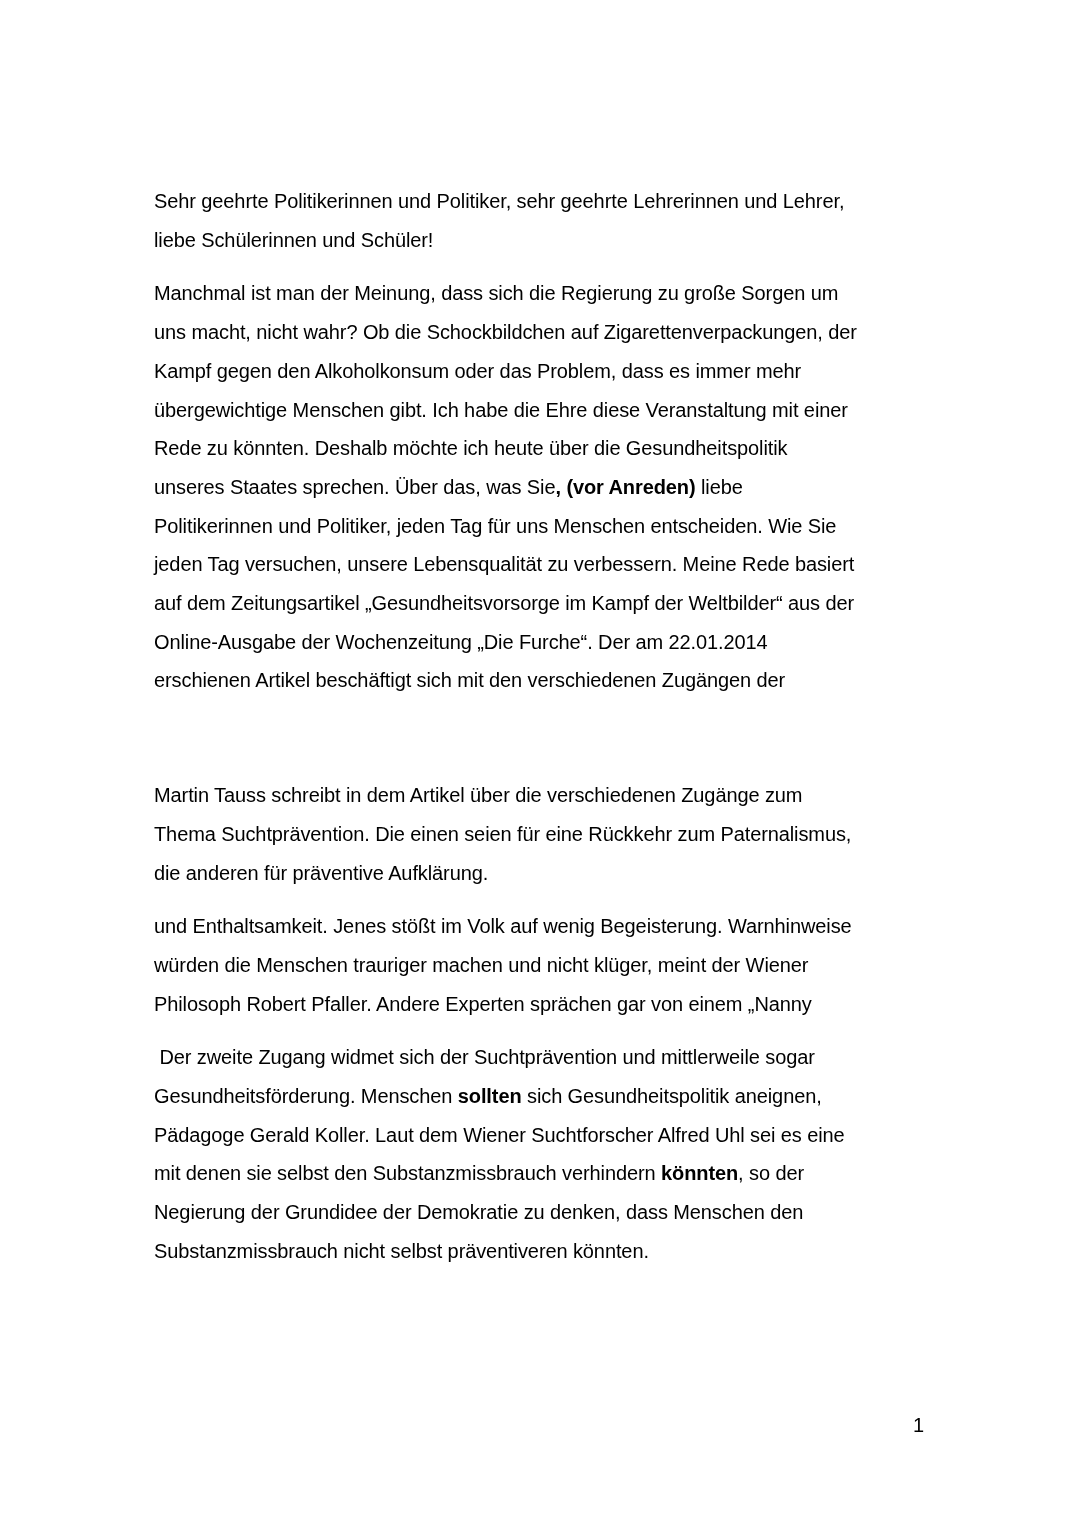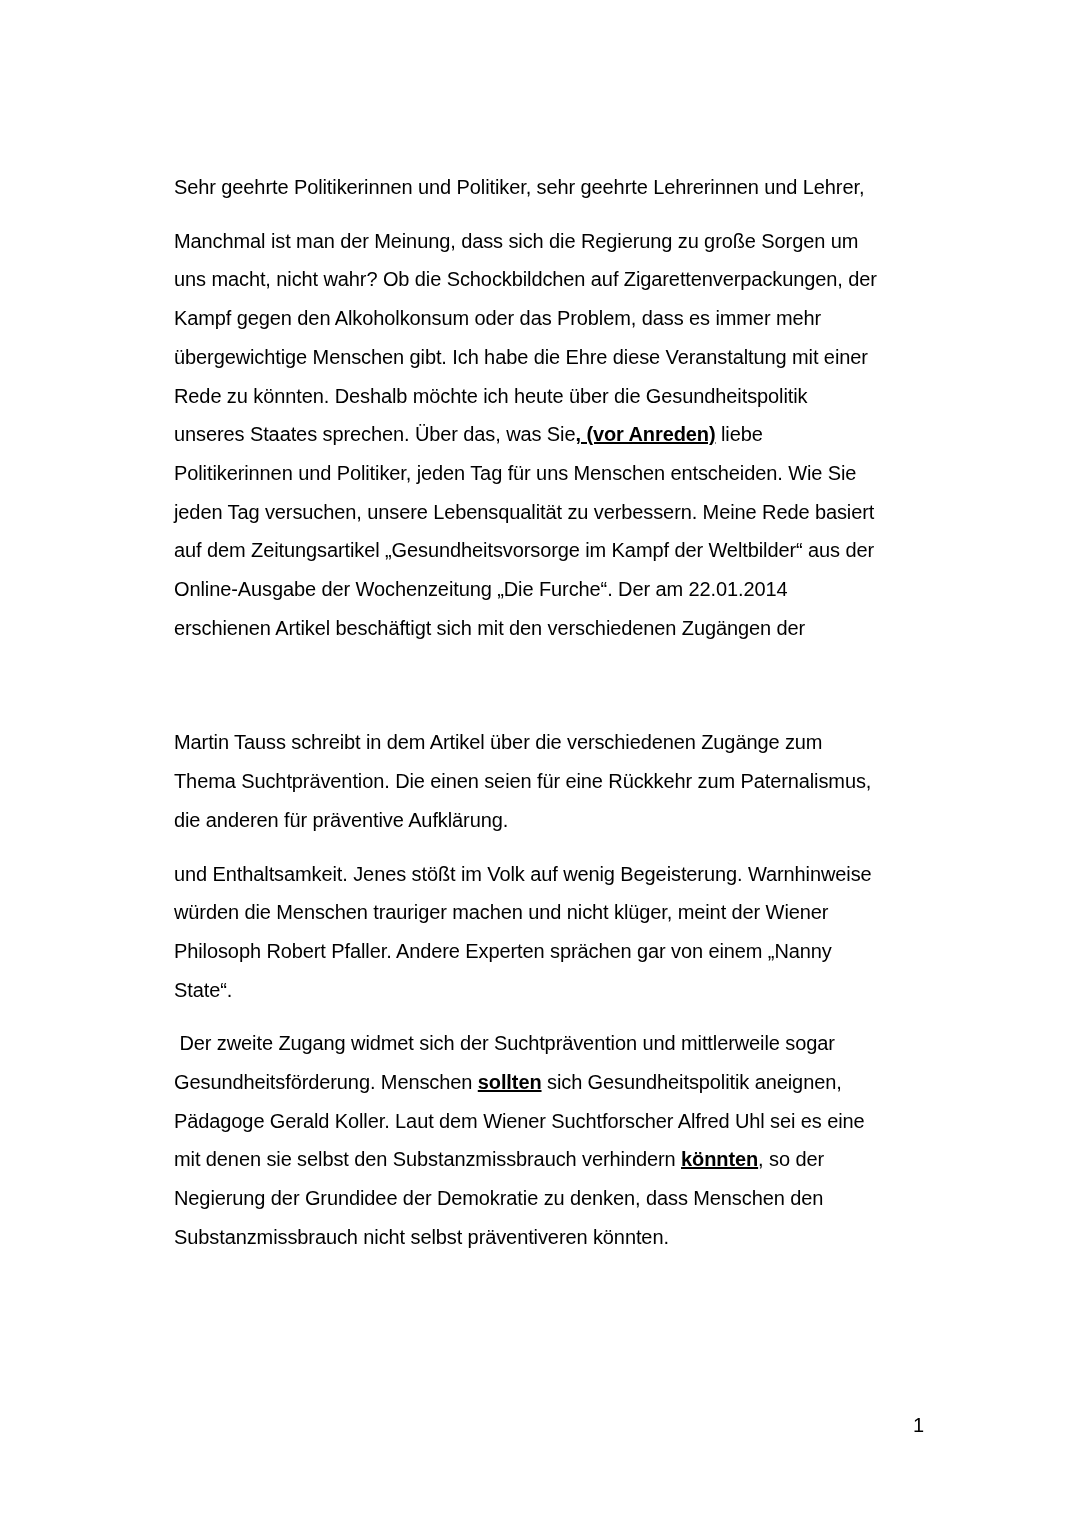--- a/index.html
+++ b/index.html
@@ -12,56 +12,55 @@
     width: 1080px;
     height: 1527px;
     background: #ffffff;
     overflow: hidden;
     font-family: "Liberation Sans", sans-serif;
     color: #000000;
   }
   .content {
     position: absolute;
     left: 154px;
-    top: 168px;
+    top: 182px;
     width: 790px;
-    margin-left: 20px;
   }
   .para {
     margin: 0 0 15px 0;
   }
   .line {
     font-size: 20px;
     line-height: 38.7px;
     min-height: 38.7px;
     white-space: pre;
     letter-spacing: -0.1px;
   }
   .line .b {
     font-weight: bold;
-    text-decoration: underline;
   }
   .para.empty .line {
     min-height: 46px;
   }
   .page-number {
     position: absolute;
     top: 1406px;
     right: 156px;
     font-size: 20px;
     line-height: 38.7px;
   }
 </style>
 </head>
 <body>
 
 <div class="page">
   <div class="content">
       <div class="para">
         <div class="line"><span>Sehr geehrte Politikerinnen und Politiker, sehr geehrte Lehrerinnen und Lehrer,</span></div>
+        <div class="line"><span>liebe Schülerinnen und Schüler!</span></div>
       </div>
       <div class="para">
         <div class="line"><span>Manchmal ist man der Meinung, dass sich die Regierung zu große Sorgen um</span></div>
         <div class="line"><span>uns macht, nicht wahr? Ob die Schockbildchen auf Zigarettenverpackungen, der</span></div>
         <div class="line"><span>Kampf gegen den Alkoholkonsum oder das Problem, dass es immer mehr</span></div>
         <div class="line"><span>übergewichtige Menschen gibt. Ich habe die Ehre diese Veranstaltung mit einer</span></div>
         <div class="line"><span>Rede zu könnten. Deshalb möchte ich heute über die Gesundheitspolitik</span></div>
         <div class="line"><span>unseres Staates sprechen. Über das, was Sie</span><span class="b">, (vor Anreden)</span><span> liebe</span></div>
         <div class="line"><span>Politikerinnen und Politiker, jeden Tag für uns Menschen entscheiden. Wie Sie</span></div>
         <div class="line"><span>jeden Tag versuchen, unsere Lebensqualität zu verbessern. Meine Rede basiert</span></div>
@@ -74,21 +73,20 @@
       </div>
       <div class="para">
         <div class="line"><span>Martin Tauss schreibt in dem Artikel über die verschiedenen Zugänge zum</span></div>
         <div class="line"><span>Thema Suchtprävention. Die einen seien für eine Rückkehr zum Paternalismus,</span></div>
         <div class="line"><span>die anderen für präventive Aufklärung.</span></div>
       </div>
       <div class="para">
         <div class="line"><span>und Enthaltsamkeit. Jenes stößt im Volk auf wenig Begeisterung. Warnhinweise</span></div>
         <div class="line"><span>würden die Menschen trauriger machen und nicht klüger, meint der Wiener</span></div>
         <div class="line"><span>Philosoph Robert Pfaller. Andere Experten sprächen gar von einem „Nanny</span></div>
-        <div class="line"><span>State“.</span></div>
       </div>
       <div class="para">
         <div class="line"><span> Der zweite Zugang widmet sich der Suchtprävention und mittlerweile sogar</span></div>
         <div class="line"><span>Gesundheitsförderung. Menschen </span><span class="b">sollten</span><span> sich Gesundheitspolitik aneignen,</span></div>
         <div class="line"><span>Pädagoge Gerald Koller. Laut dem Wiener Suchtforscher Alfred Uhl sei es eine</span></div>
         <div class="line"><span>mit denen sie selbst den Substanzmissbrauch verhindern </span><span class="b">könnten</span><span>, so der</span></div>
         <div class="line"><span>Negierung der Grundidee der Demokratie zu denken, dass Menschen den</span></div>
         <div class="line"><span>Substanzmissbrauch nicht selbst präventiveren könnten.</span></div>
       </div>
     </div>

